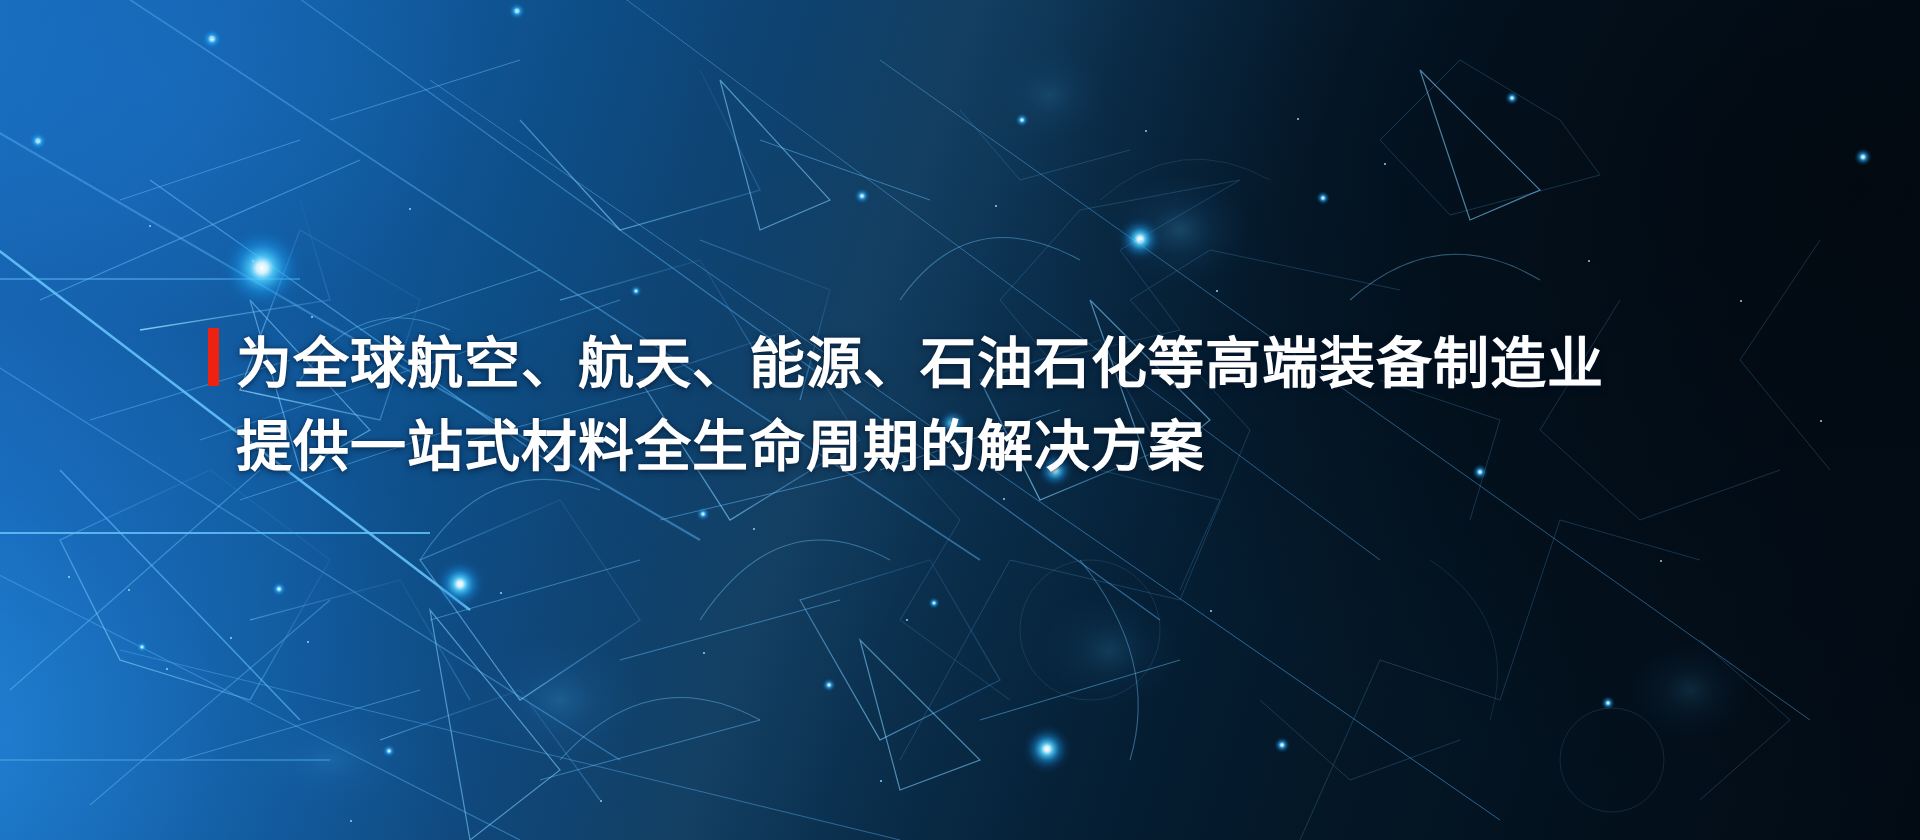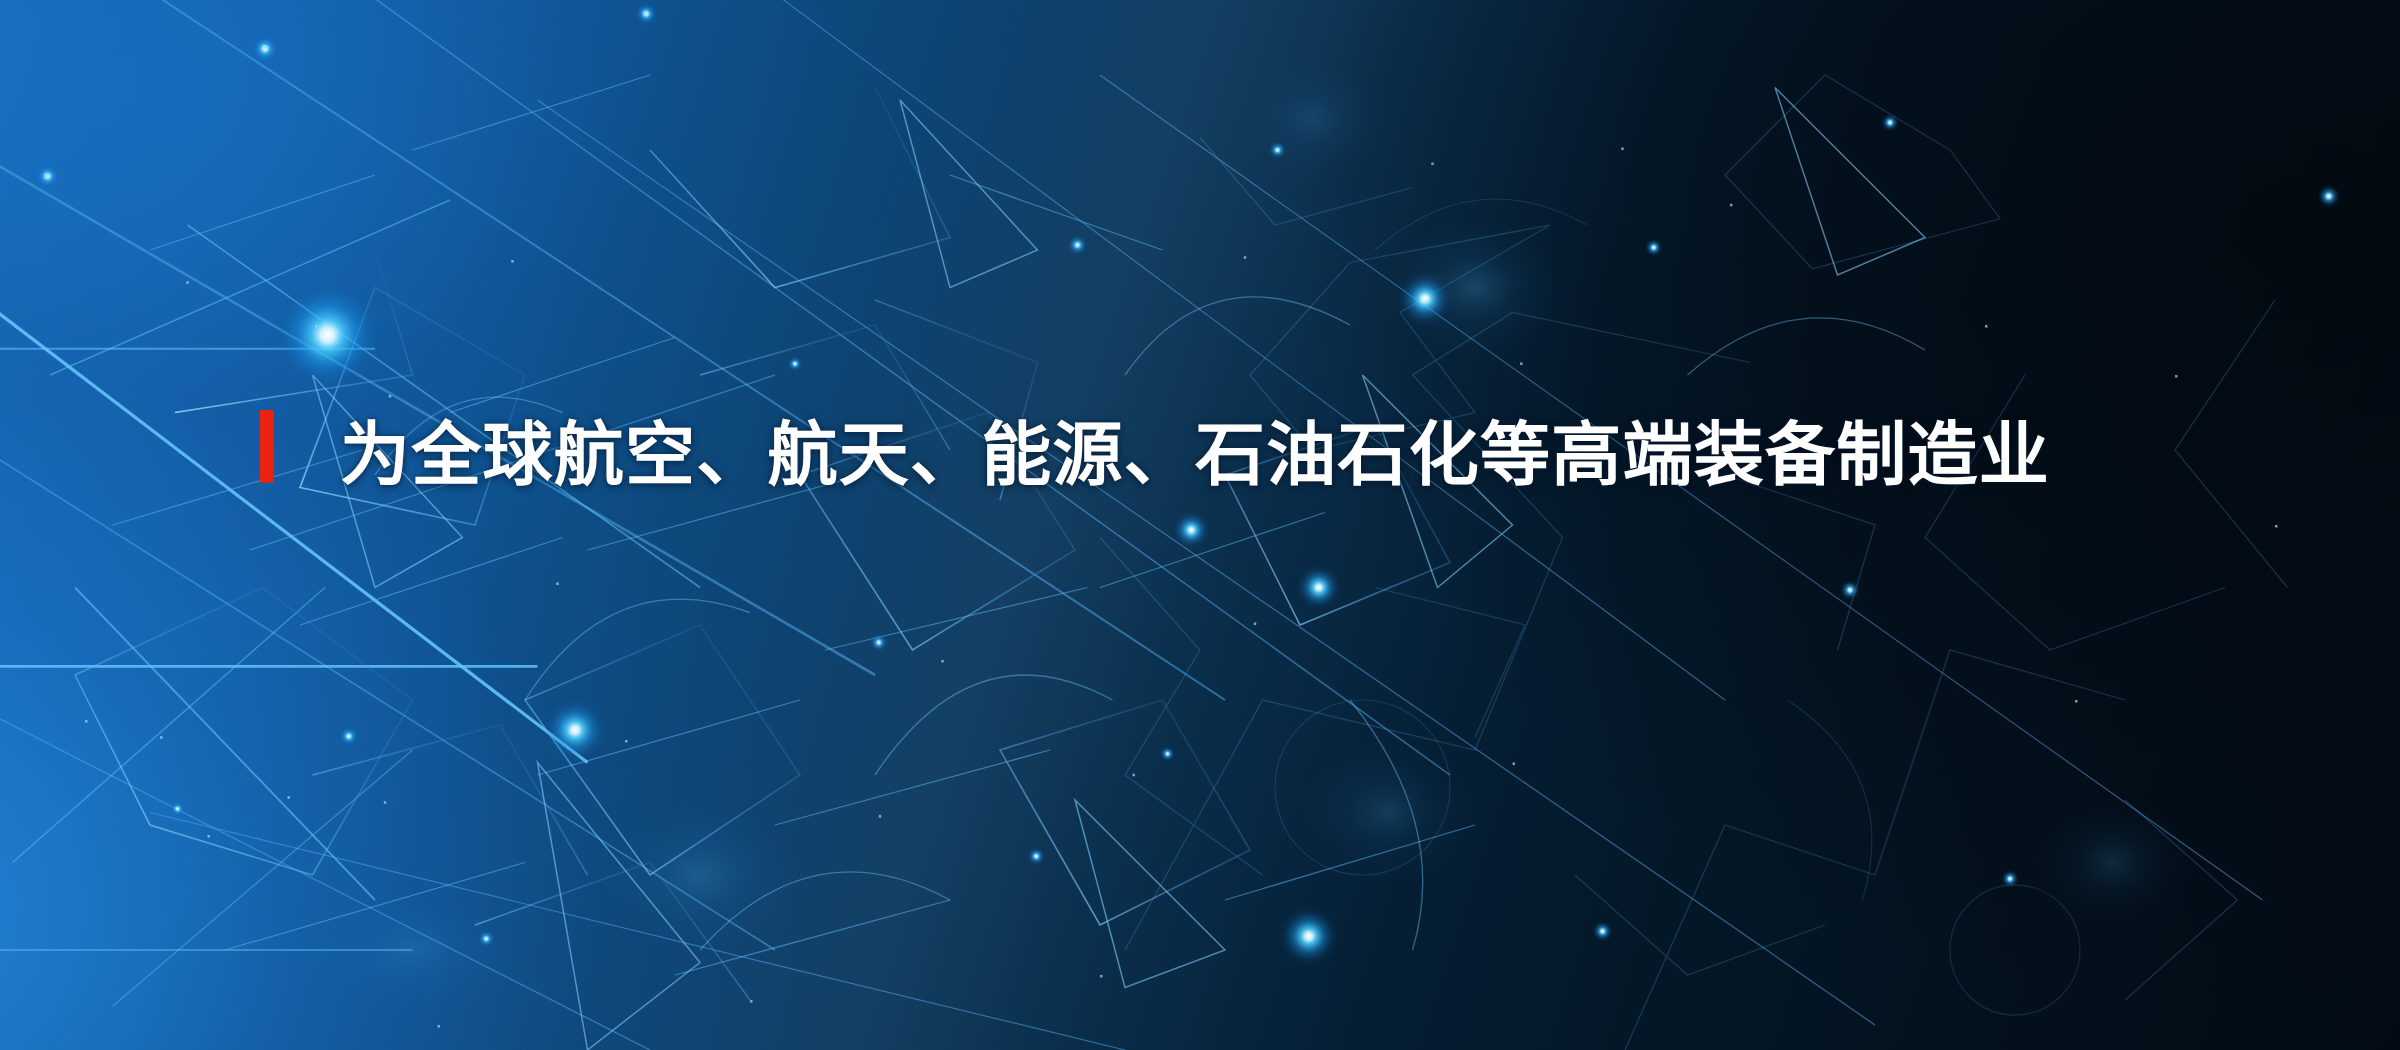--- a/index.html
+++ b/index.html
@@ -105,21 +105,21 @@
     color: #ffffff;
     font-size: 56px;
     font-weight: bold;
     line-height: 83px;
     letter-spacing: 1px;
     white-space: nowrap;
     text-shadow:
       0 0 3px rgba(8,30,60,0.55),
       0 2px 7px rgba(3,16,34,0.55);
   }
-  .headline-line { display: block; margin-left: 36px; }
+  .headline-line { display: block; }
 </style>
 </head>
 <body>
 
 <div class="hero">
 
   <div class="bg-base"></div>
   <div class="bg-radial-left"></div>
   <div class="bg-radial-topleft"></div>
   <div class="bg-vignette-right"></div>
@@ -333,16 +333,17 @@
       <rect x="350" y="820" width="2" height="2"></rect>
     </g>
   </svg>
 
   <div class="bg-sheen"></div>
 
   <div class="headline-block">
     <div class="accent-bar" style="background: rgb(238, 34, 17);"></div>
     <div class="headline-text" style="color: rgb(255, 255, 255);">
       <span class="headline-line">为全球航空、航天、能源、石油石化等高端装备制造业</span>
+      <span class="headline-line">提供一站式材料全生命周期的解决方案</span>
     </div>
   </div>
 
 </div>
 
 </body></html>

